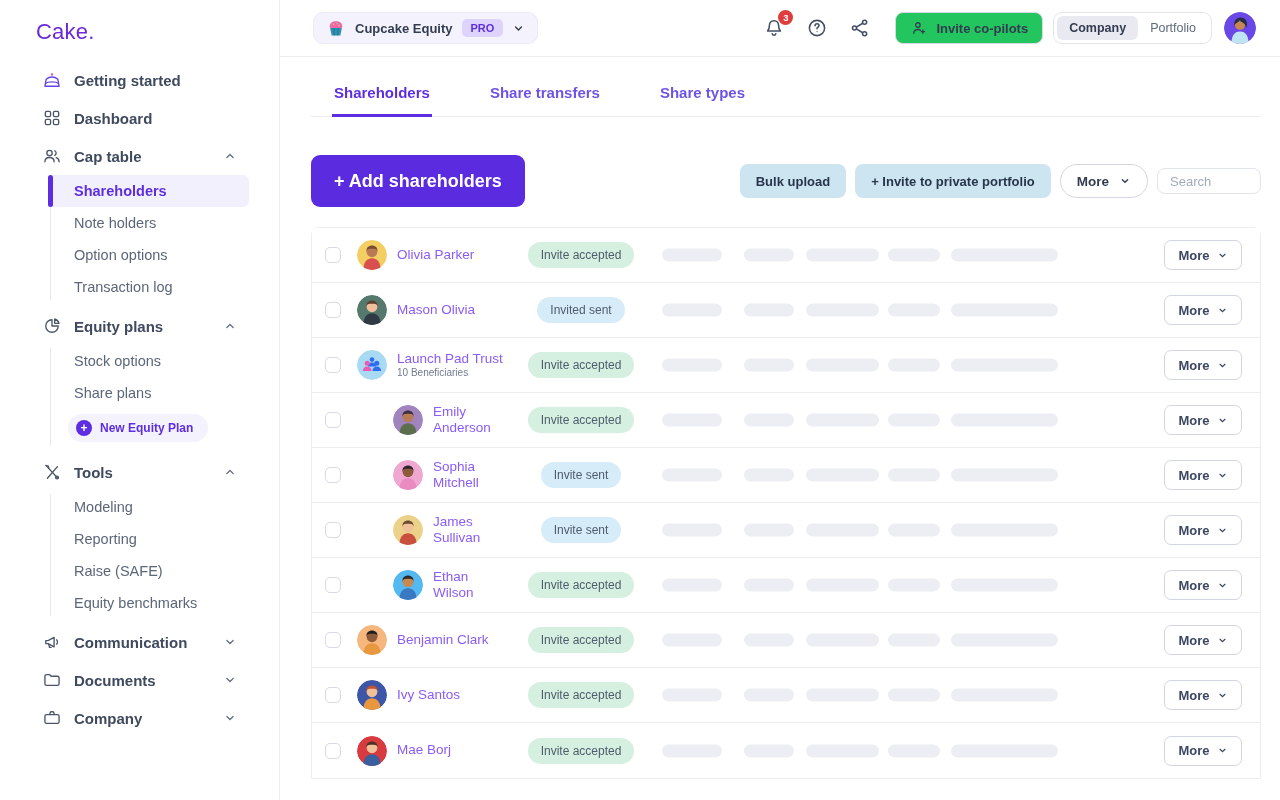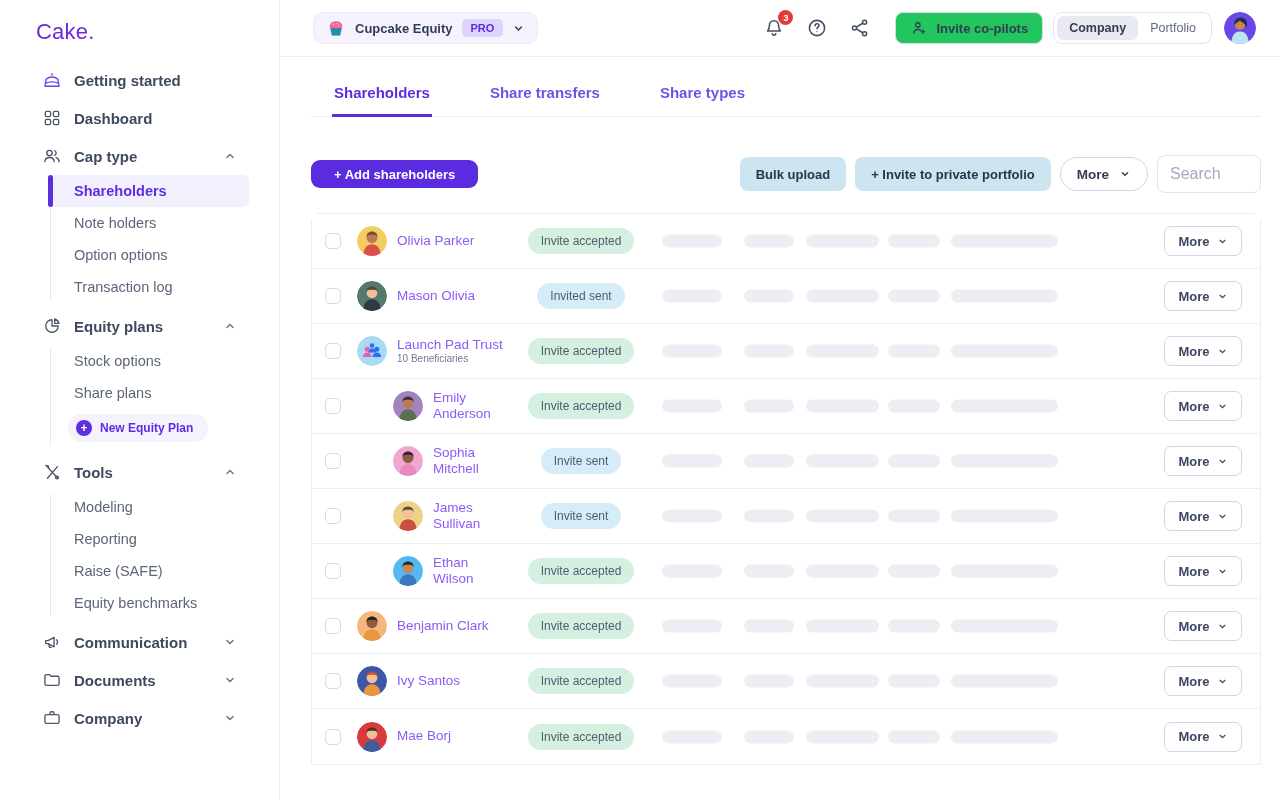--- a/index.html
+++ b/index.html
@@ -38,25 +38,25 @@
   .user-avatar { margin-left:12px; width:32px; height:32px; cursor:pointer; }
   .user-avatar svg { border-radius:50%; }
 
   
   .content { padding:18px 19px 0 31px; }
   .tabs { display:flex; gap:56px; padding-left:21px; border-bottom:1px solid #ececf3; }
   .tab { font-size:15px; font-weight:600; color:#6d54e6; padding:9px 2px 13px; cursor:pointer; border-bottom:3px solid transparent; margin-bottom:-1px; }
   .tab.active { font-weight:700; color:#5d2de2; border-bottom-color:#5d2de2; }
 
   .toolbar { margin-top:38px; display:flex; align-items:center; width:950px; }
-  .btn-primary { background:#5b2be0; color:#fff; font-size:13px; font-weight:700; border:none; border-radius:9px; height:28px; padding:0 23px; cursor:pointer; font-family:inherit; }
+  .btn-primary { background:#5b2be0; color:#fff; font-size:18px; font-weight:700; border:none; border-radius:9px; height:52px; padding:0 23px; cursor:pointer; font-family:inherit; }
   .toolbar-right { margin-left:auto; display:flex; align-items:center; gap:9px; }
   .btn-secondary { background:#cde4f1; color:#27364a; font-size:13px; font-weight:700; border:none; border-radius:8px; height:34px; padding:0 16px; cursor:pointer; font-family:inherit; }
   .btn-more { background:#fff; border:1px solid #d4d7e3; border-radius:17px; height:34px; padding:0 16px; display:flex; align-items:center; gap:10px; font-size:13.5px; font-weight:700; color:#333c50; cursor:pointer; font-family:inherit; }
-  .search { height:38px; width:104px; border:1px solid #e2e4ec; border-radius:8px; padding:0 12px; font-size:16px; color:#39435a; font-family:inherit; outline:none; }
+  .search { height:26px; width:104px; border:1px solid #e2e4ec; border-radius:8px; padding:0 12px; font-size:13px; color:#39435a; font-family:inherit; outline:none; }
   .search::placeholder { color:#a3abbd; }
 
   
   .table { margin-top:20px; border:1px solid #ececf3; border-radius:8px 8px 0 0; width:950px; background:#fff; }
   .thead { display:grid; grid-template-columns:191px 156px 95px 75px 102px 78px 140px 1fr; background:#f7f7fb; height:46px; align-items:center; border-bottom:1px solid #ececf3; border-radius:8px 8px 0 0; }
   .th { font-size:14px; font-weight:700; color:#3d4763; height:100%; display:flex; align-items:center; }
   .th + .th { border-left:1px solid #ffffff; }
   .th1{ padding-left:47px; } .th2{ padding-left:13px; } .th3{ padding-left:10px; } .th4{ padding-left:10px; }
   .th5{ padding-left:12px; } .th6{ padding-left:13px; } .th7{ padding-left:12px; }
   .trow { display:grid; grid-template-columns:191px 156px 1fr 113px; height:55px; align-items:center; border-bottom:1px solid #ececf3; background:#fff; }
@@ -115,21 +115,21 @@
 
     <div class="nav-item">
       <span class="ico">
         <svg viewBox="0 0 24 24" fill="none" stroke="currentColor" stroke-width="1.6" stroke-linecap="round">
             <circle cx="9" cy="8.5" r="3.2"></circle>
             <path d="M3.5 19 C3.5 15.5 6 13.8 9 13.8 C12 13.8 14.5 15.5 14.5 19"></path>
             <path d="M15.3 5.7 A3.2 3.2 0 0 1 15.3 11.3"></path>
             <path d="M17 14 C19.3 14.6 20.5 16.4 20.5 19"></path>
           </svg>
       </span>
-      <span>Cap type</span>
+      <span>Cap table</span>
       <span class="chev">
         <svg width="14" height="14" viewBox="0 0 18 18" fill="none" stroke="currentColor" stroke-width="1.8" stroke-linecap="round">
             <path d="M5 11 L9 7 L13 11"></path>
           </svg>
       </span>
     </div>
     <div class="children">
       <div class="child selected">Shareholders</div>
       <div class="child">Note holders</div>
       <div class="child">Option options</div>

